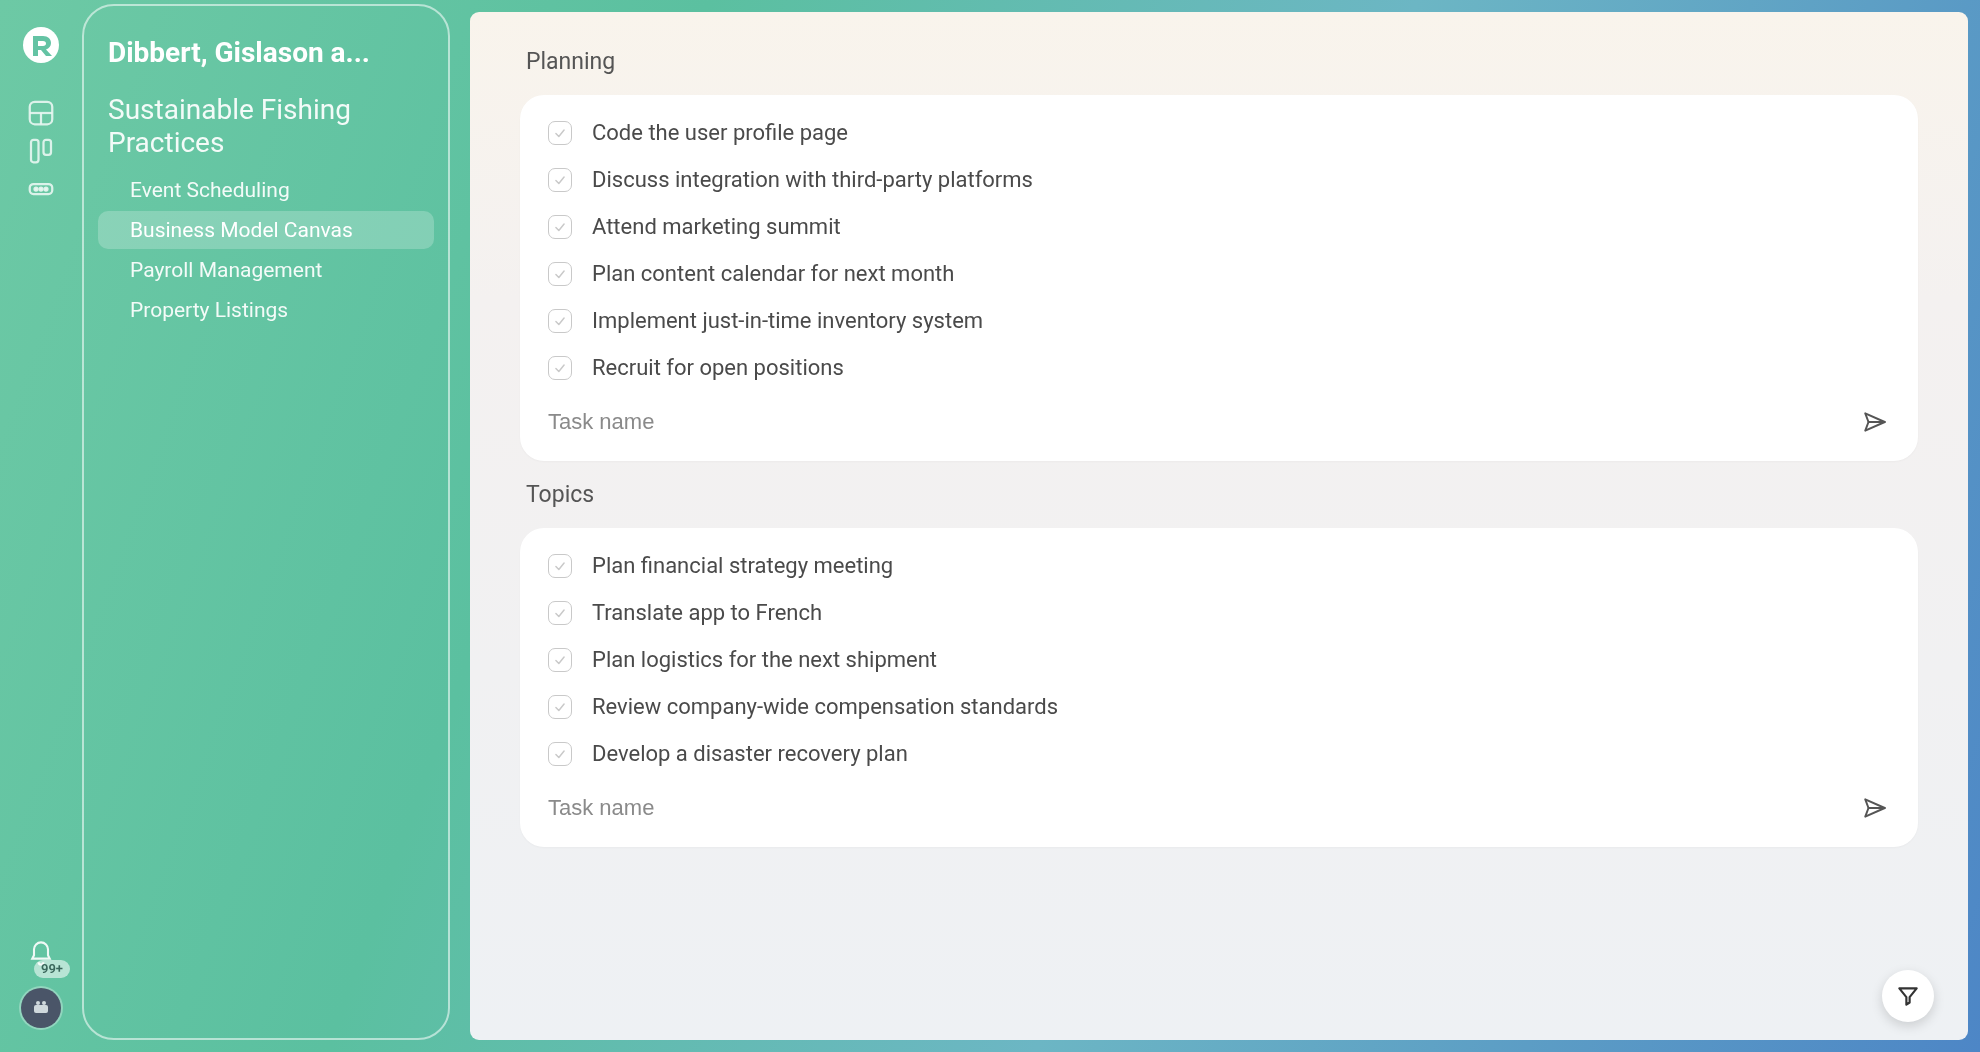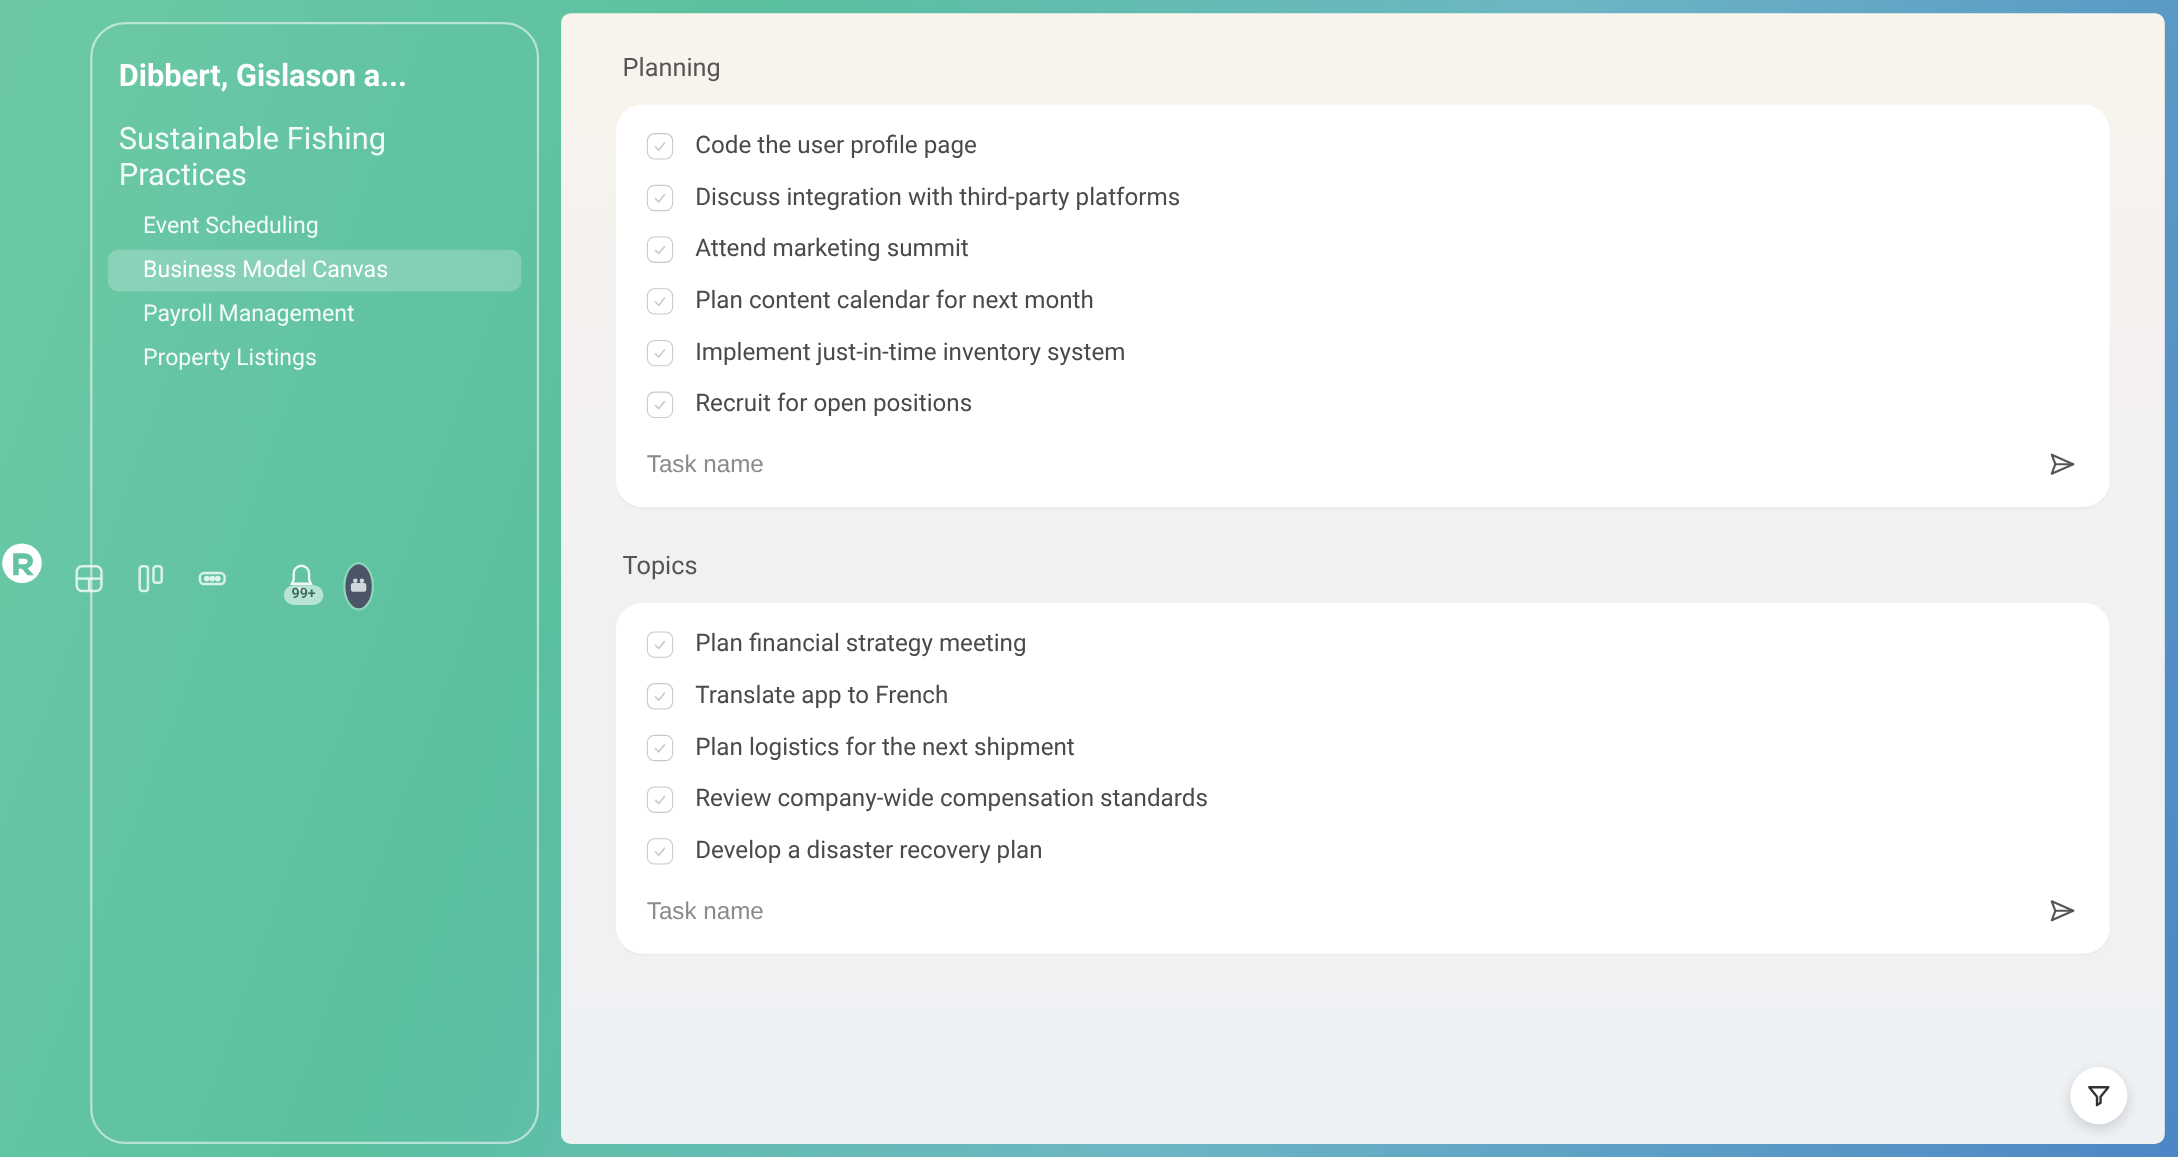--- a/index.html
+++ b/index.html
@@ -10,24 +10,23 @@
     width: 1980px;
     height: 1052px;
     overflow: hidden;
     display: flex;
   }
 
   
   .icon-rail {
     width: 82px;
     display: flex;
-    flex-direction: row;
+    flex-direction: column;
     align-items: center;
     padding: 24px 0 24px 0;
-    gap: 26px;
     color: rgba(255,255,255,0.9);
   }
   .rail-logo {
     width: 42px; height: 42px;
     display:flex; align-items:center; justify-content:center;
     margin-bottom: 28px;
   }
   .rail-icon {
     width: 38px; height: 38px;
     display:flex; align-items:center; justify-content:center;
@@ -56,23 +55,23 @@
     border-radius: 50%;
     background: #4a5568;
     display:flex; align-items:center; justify-content:center;
     color:#fff; font-size:18px;
     margin-top: 14px;
     box-shadow: 0 0 0 2px rgba(255,255,255,.3);
   }
 
   
   .sidebar {
-    margin-top: 20px;
+    margin-top: 4px;
     margin-bottom: 12px;
-    width: 408px;
+    width: 368px;
     border: 2px solid rgba(255,255,255,0.55);
     border-radius: 32px;
     padding: 30px 10px 20px 10px;
     color: #fff;
   }
   .sidebar-title {
     font-size: 28px;
     font-weight: 700;
     padding: 0 14px 18px 14px;
     white-space: nowrap;
@@ -109,21 +108,21 @@
   }
   .section-title {
     font-size: 23px;
     color: #555;
     margin: 0 0 20px 6px;
   }
   .task-card {
     background: #fff;
     border-radius: 24px;
     padding: 14px 28px 14px 28px;
-    margin-bottom: 40px;
+    margin-bottom: 20px;
     box-shadow: 0 1px 2px rgba(0,0,0,0.03);
   }
   .task-row {
     display:flex;
     align-items:center;
     gap: 20px;
     padding: 11px 0;
   }
   .task-check {
     width: 24px; height: 24px;

